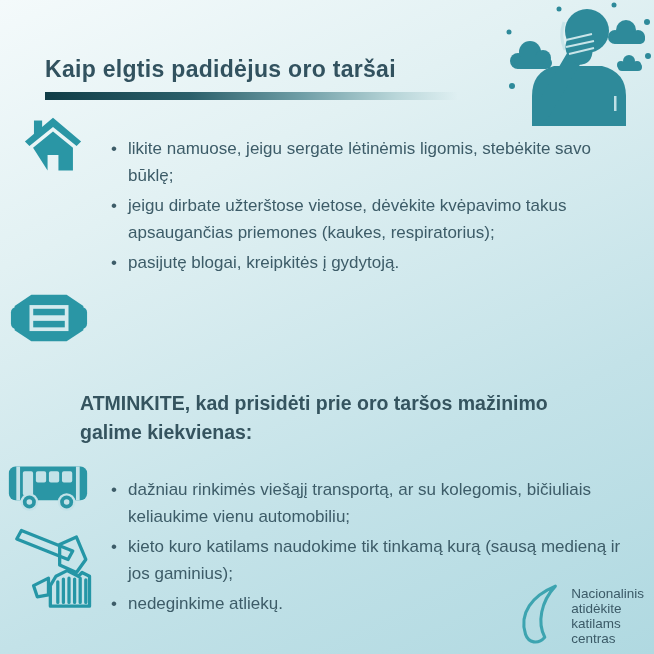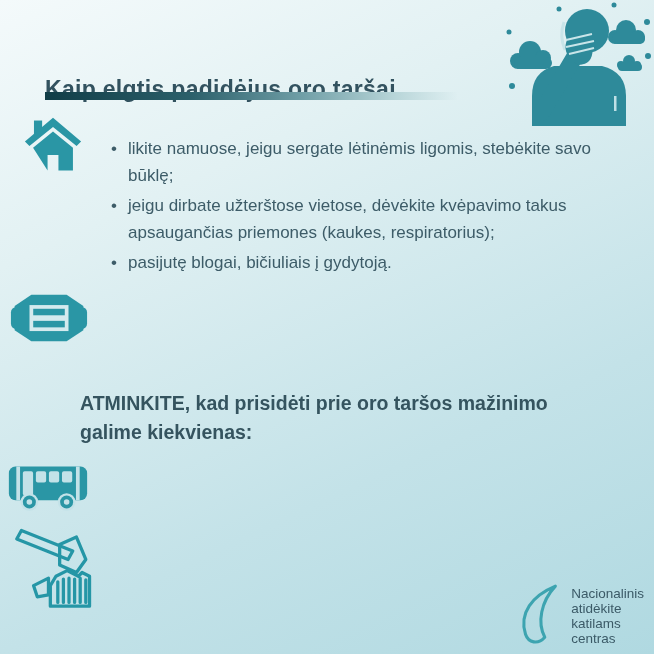--- a/index.html
+++ b/index.html
@@ -6,21 +6,21 @@
   .canvas {
     position:relative;
     width:654px; height:654px;
     overflow:hidden;
     background:linear-gradient(155deg,#f4fafb 0%, #e2f1f3 28%, #c3e2e8 68%, #b0d9e1 100%);
     font-family:"Liberation Sans","DejaVu Sans",sans-serif;
     color:#3d5c68;
   }
   .title {
     position:absolute; left:45px; top:56px;
-    font-size:23px; font-weight:bold; color:#32525f; letter-spacing:.3px;margin-top:20px;
+    font-size:23px; font-weight:bold; color:#32525f; letter-spacing:.3px;
   }
   .title-bar {
     position:absolute; left:45px; top:92px; width:413px; height:8px;
     background:linear-gradient(to right,#113d47 0%, #2b5f6a 35%, #6f9ea6 62%, #b9d6d9 85%, rgba(255,255,255,0) 100%);
   }
   .person-illustration { position:absolute; top:0; right:0; width:152px; height:126px; }
   .icon { position:absolute; }
   .icon-house { left:24px; top:116px; width:58px; }
   .icon-mask  { left:10px; top:293px; width:78px; }
   .icon-bus   { left:7px;  top:461px; width:82px; }
@@ -129,25 +129,30 @@
     <polygon points="4,16 9,7 64,29 59,38"></polygon>
     <path d="M50,22 L68,14 L78,38 L68,52 L50,44 Z"></path>
     <path d="M46,56 L58,50 L70,56 L74,52 L82,56 L82,88 L40,88 L40,66 Z"></path>
     <path d="M48,62 V84 M54,59 V84 M60,58 V84 M66,59 V84 M72,58 V84 M78,60 V84"></path>
     <polygon points="22,66 38,58 38,76 26,78"></polygon>
   </svg>
 
   <ul class="blist list1">
     <li>likite namuose, jeigu sergate lėtinėmis ligomis, stebėkite savo būklę;</li>
     <li>jeigu dirbate užterštose vietose, dėvėkite kvėpavimo takus apsaugančias priemones (kaukes, respiratorius);</li>
-    <li>pasijutę blogai, bičiuliais į gydytoją.</li>
+    <li>pasijutę blogai, kreipkitės į gydytoją.</li>
   </ul>
 
   <div class="reminder-heading">ATMINKITE, kad prisidėti prie oro taršos mažinimo galime kiekvienas:</div>
 
+  <ul class="blist list2">
+    <li>dažniau rinkimės viešąjį transportą, ar su kolegomis, bičiuliais keliaukime vienu automobiliu;</li>
+    <li>kieto kuro katilams naudokime tik tinkamą kurą (sausą medieną ir jos gaminius);</li>
+    <li>nedeginkime atliekų.</li>
+  </ul>
 
   <div class="logo">
     <svg class="logo-mark" viewBox="0 0 54 70" fill="none" stroke="#3da4b0" stroke-width="3.2" stroke-linejoin="round">
       <path d="M44,4 C20,14 6,32 13,54 C16,63 26,65 33,57 C25,42 29,20 44,4 Z"></path>
     </svg>
     <div class="logo-text">
       <span>Nacionalinis</span>
       <span>atidėkite</span>
       <span>katilams</span>
       <span>centras</span>

